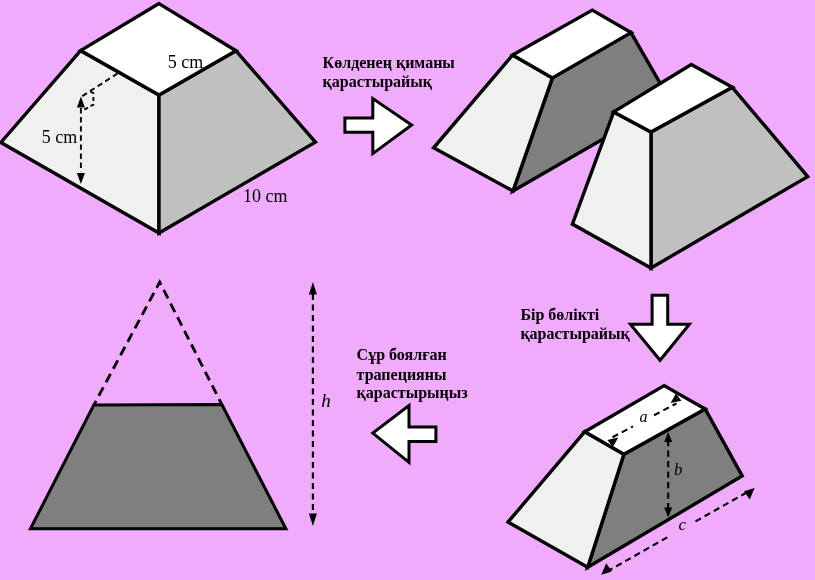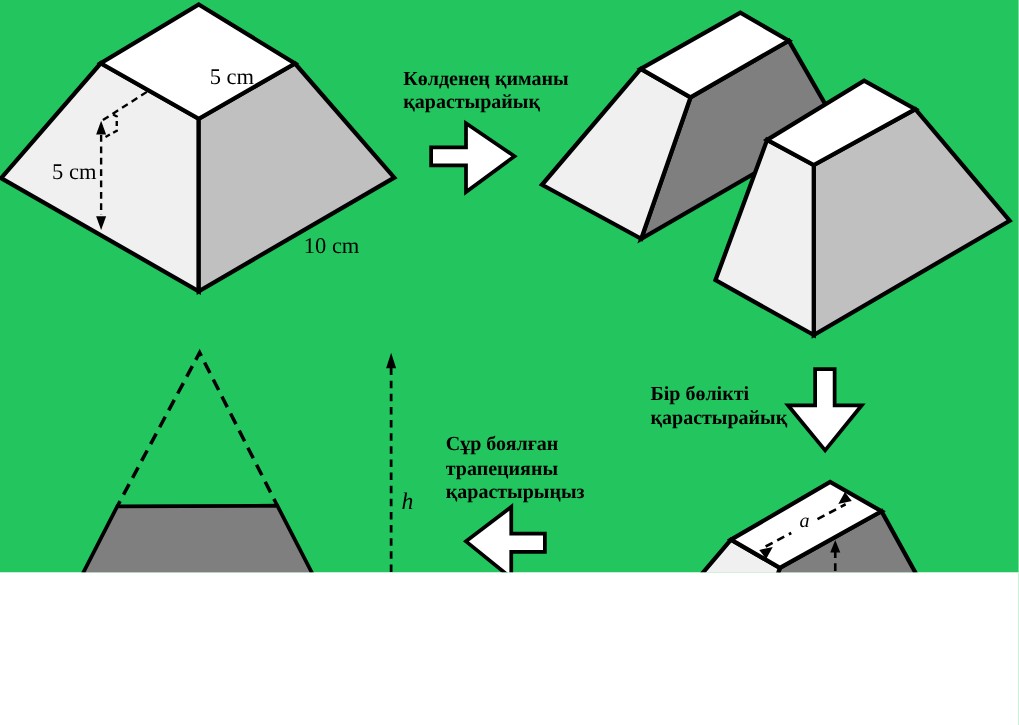--- a/index.html
+++ b/index.html
@@ -1,16 +1,16 @@
 <!DOCTYPE html>
 <html><head>
 <meta charset="utf-8">
 <style>
   html,body{margin:0;padding:0;background:#fff;}
-  .wrap{position:relative;width:815px;height:458px;background:#22c55e;overflow:hidden;}
+  .wrap{position:relative;width:815px;height:580px;background:#f0abfc;overflow:hidden;}
   svg{position:absolute;left:0;top:0;}
   text{font-family:"Liberation Serif", serif;}
   .lbl{font-size:18px;fill:#000;}
   .it{font-style:italic;}
   .bold{font-weight:bold;font-size:16px;fill:#000;}
 </style>
 </head>
 <body>
 <div class="wrap">
 <svg width="815" height="580" viewBox="0 0 815 580">

